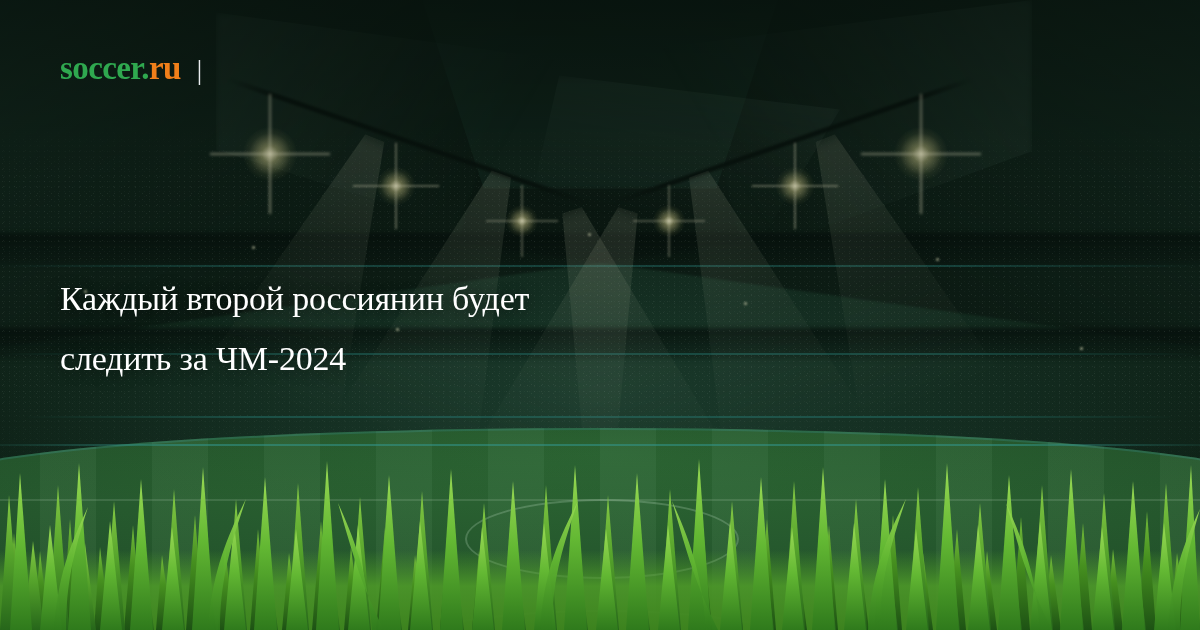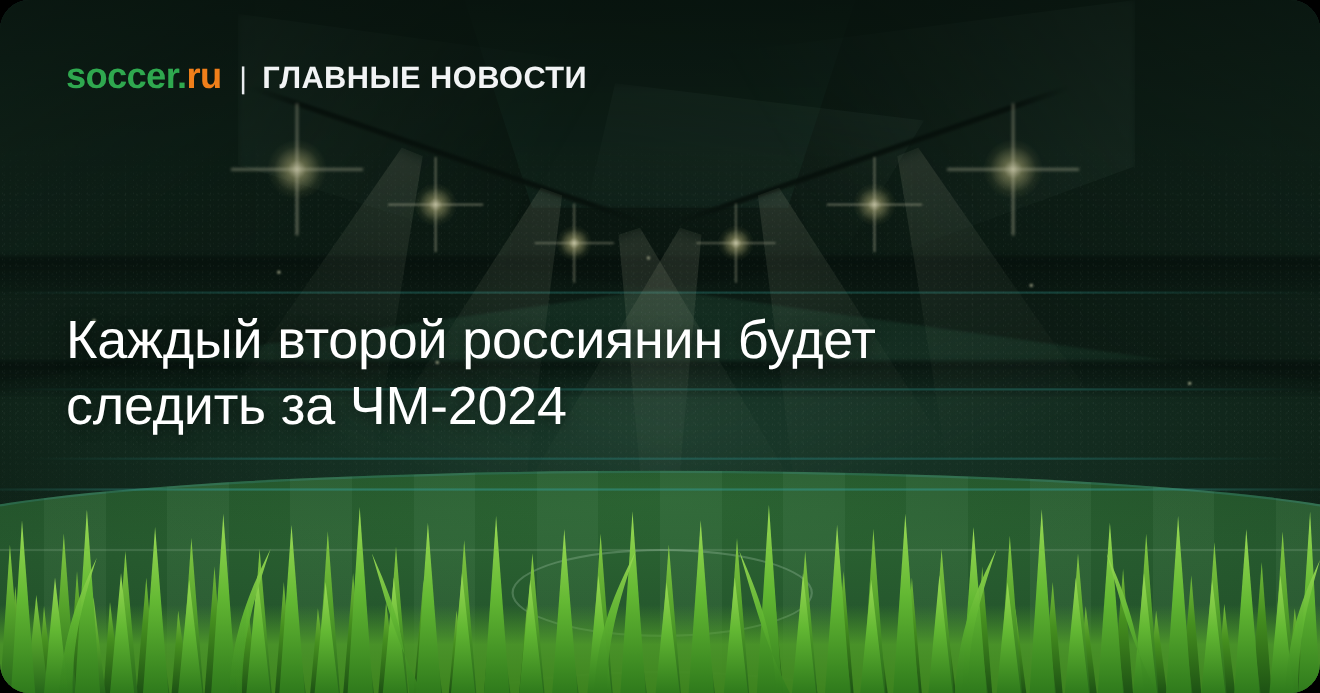--- a/index.html
+++ b/index.html
@@ -6,22 +6,21 @@
     margin: 0;
     padding: 0;
     background: #000;
   }
   #share-card {
     position: relative;
     width: 1200px;
     height: 630px;
     overflow: hidden;
     background: #0f172a;
-    font-family: Liberation Sans, sans-serif;
-    border-radius: 27px;
+    font-family: Liberation Serif, serif;
     -webkit-font-smoothing: antialiased;
   }
 
   
   .bg-layer {
     position: absolute;
     inset: 0;
     pointer-events: none;
   }
 
@@ -277,21 +276,21 @@
     line-height: 1;
   }
 
   
   .headline {
     position: absolute;
     left: 60px;
     top: 246px;
     width: 960px;
     color: #ffffff;
-    font-size: 49px;
+    font-size: 34px;
     font-weight: normal;
     line-height: 60px;
     letter-spacing: -0.2px;
     text-shadow: 0 2px 14px rgba(0,0,0,.55);
   }
   .headline .ln { display: block; }
 </style>
 </head>
 <body>
 
@@ -516,21 +515,20 @@
         <path d="M868 175 C872 116 886 84 906 44 C890 92 880 126 880 175 Z"></path>
         <path d="M1040 175 C1036 120 1024 88 1006 48 C1020 96 1028 128 1052 175 Z"></path>
         <path d="M1168 175 C1172 118 1184 88 1200 54 C1188 96 1180 128 1180 175 Z"></path>
       </g>
     </svg>
   </div>
 
   <div class="header">
     <span class="logo"><span class="w-soccer">soccer</span><span class="w-dot">.</span><span class="w-ru">ru</span></span>
     <span class="sep">|</span>
-    <span class="kicker">ГЛАВНЫЕ НОВОСТИ</span>
   </div>
 
   <h1 class="headline">
     <span class="ln">Каждый второй россиянин будет</span>
     <span class="ln">следить за ЧМ-2024</span>
   </h1>
 
 </div>
 
 </body></html>

